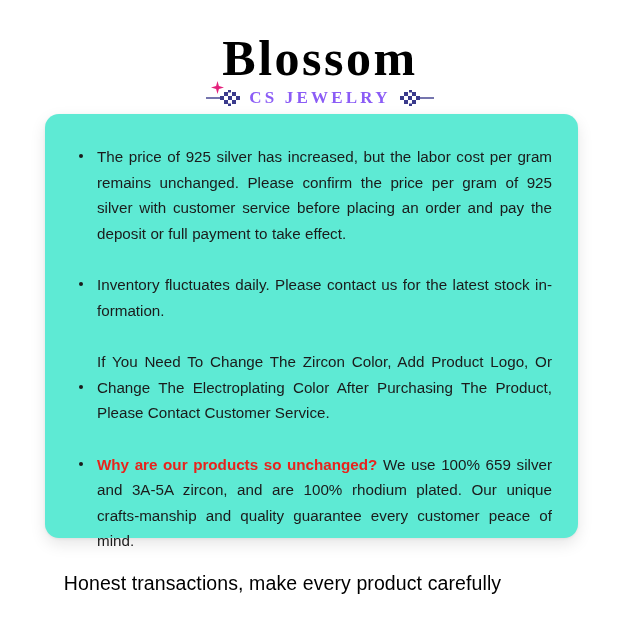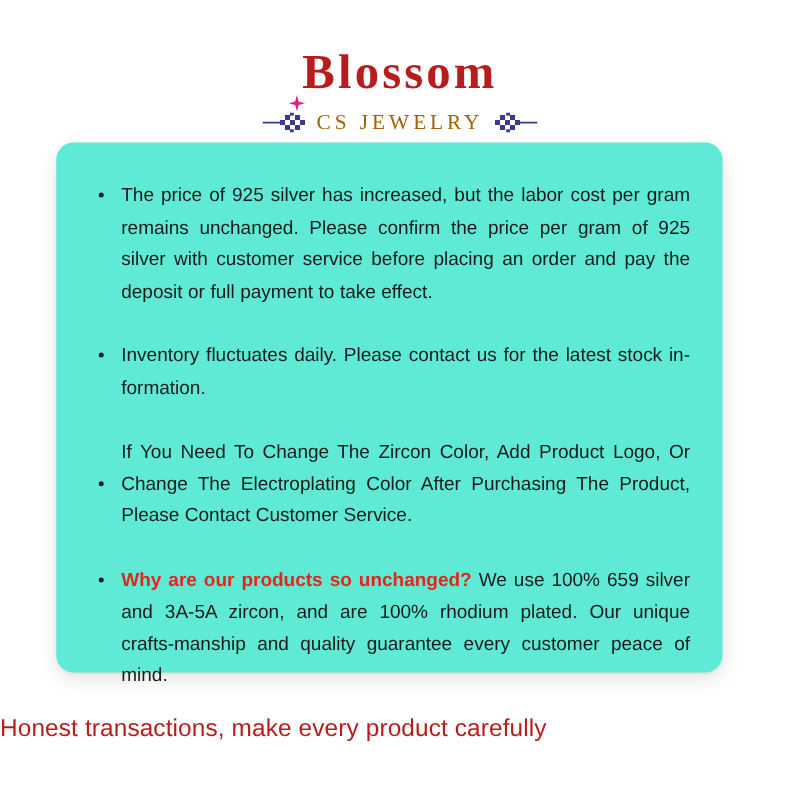--- a/index.html
+++ b/index.html
@@ -29,25 +29,25 @@
     left: 0;
     top: 34px;
     width: 640px;
     text-align: center;
   }
 
   .brand-name {
     display: inline-block;
     position: relative;
     font-family: "Liberation Serif", "DejaVu Serif", serif;
-    font-size: 39px;
+    font-size: 50px;
     line-height: 48px;
     letter-spacing: 2.5px;
     font-weight: 700;
-    color: #b91c1c;
+    color: #000000;
     white-space: nowrap;
   }
 
   .brand-sparkle {
     position: absolute;
     left: -11px;
     top: 19px;
     width: 13px;
     height: 13px;
   }
@@ -57,23 +57,23 @@
     display: flex;
     align-items: center;
     justify-content: center;
     gap: 9px;
   }
 
   .brand-sub-text {
     font-family: "Liberation Serif", "DejaVu Serif", serif;
     font-size: 17px;
     line-height: 20px;
-    font-weight: 400;
+    font-weight: 700;
     letter-spacing: 3.2px;
-    color: #a16207;
+    color: #8b5cf6;
     white-space: nowrap;
   }
 
   .ornament {
     width: 34px;
     height: 16px;
     flex: 0 0 auto;
   }
 
   
@@ -135,24 +135,24 @@
     color: #e8231c;
     font-weight: 700;
   }
 
   
   .footer-line {
     position: absolute;
     left: 0;
     top: 570px;
     width: 565px;
-    text-align: left;
+    text-align: center;
     font-size: 19.5px;
     line-height: 26px;
-    color: #b91c1c;
+    color: #000000;
     letter-spacing: 0.1px;
   }
 </style>
 </head>
 <body>
 
 <div class="page">
 
   <div class="logo-block">
 

